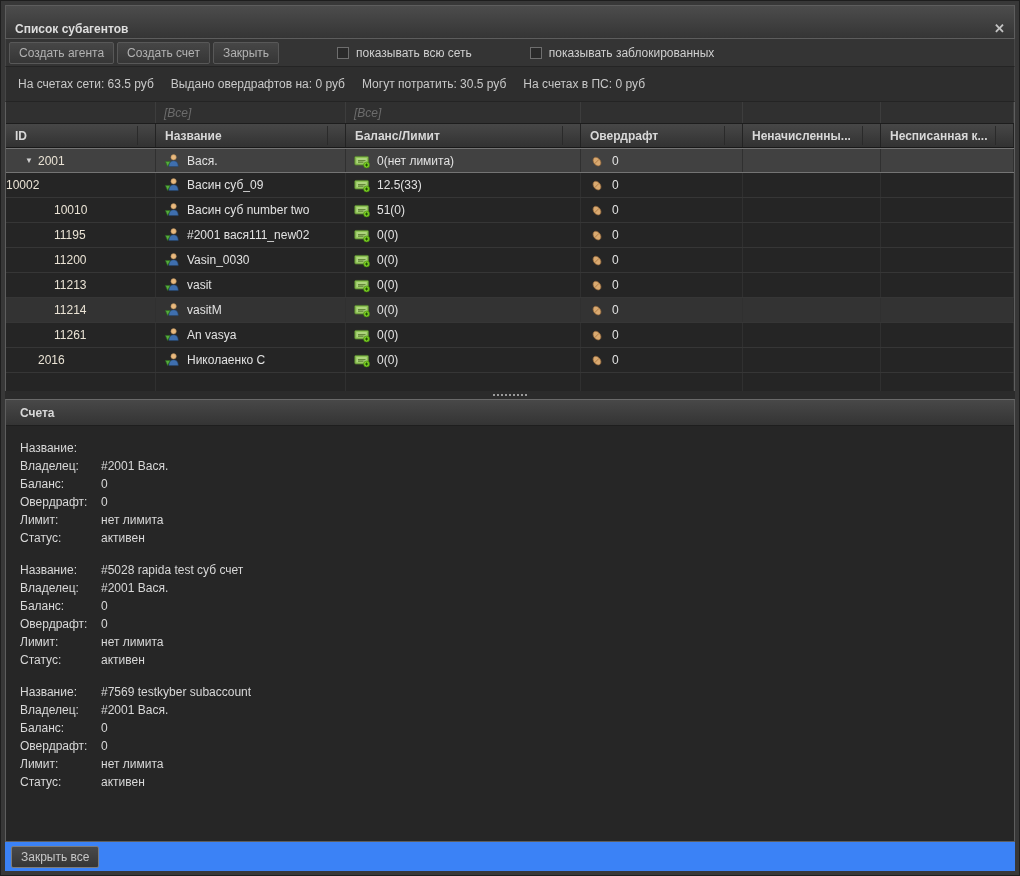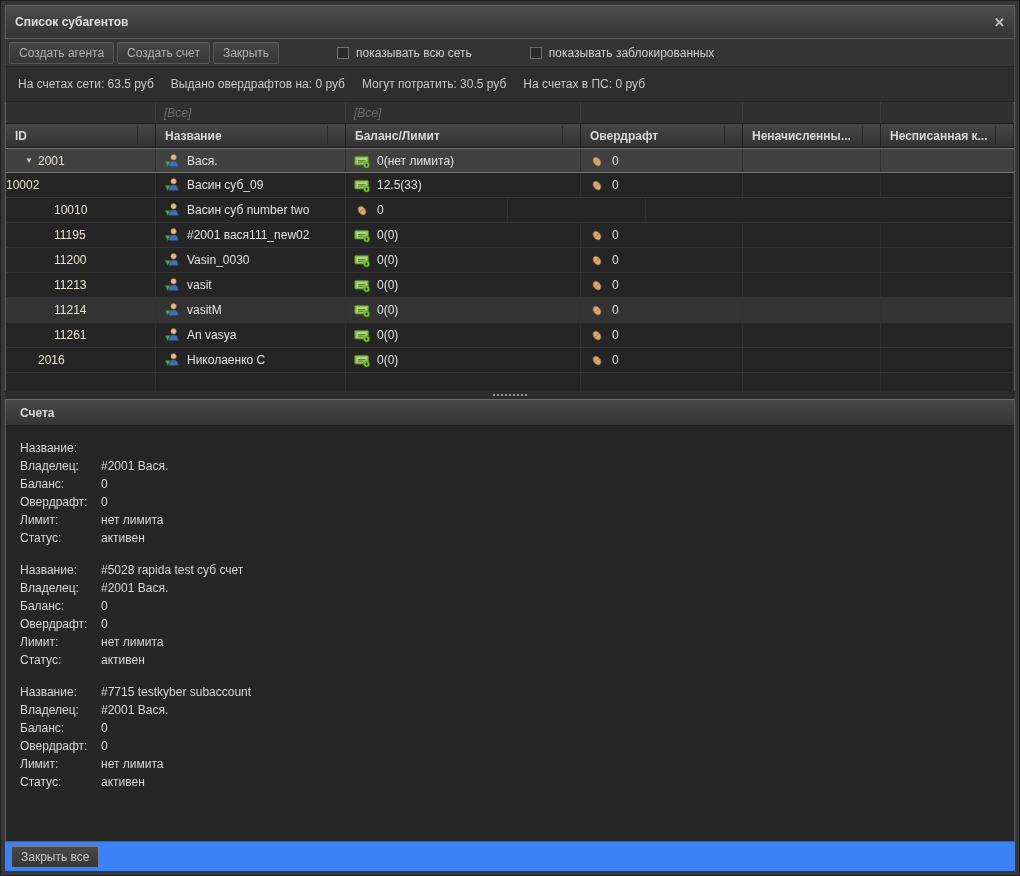--- a/index.html
+++ b/index.html
@@ -1,19 +1,19 @@
 <!DOCTYPE html>
 <html><head>
 <meta charset="utf-8">
 <style>
   * { margin:0; padding:0; box-sizing:border-box; }
   html,body { width:1020px; height:876px; background:#3a3a3a; font-family:"Liberation Sans", sans-serif; }
   .window { width:1020px; height:876px; background:#383838; border:1px solid #1e1e1e; padding:4px; display:flex; flex-direction:column; }
 
-  .titlebar { height:27px; flex:0 0 27px; background:linear-gradient(#4c4c4c,#353535); border:1px solid #5d5d5d; display:flex; align-items:center; padding:16px 9px; }
+  .titlebar { height:27px; flex:0 0 27px; background:linear-gradient(#4c4c4c,#353535); border:1px solid #5d5d5d; display:flex; padding:16px 9px; }
   .titlebar .title { flex:1; font-size:12px; font-weight:bold; color:#dedede; }
   .close-x { color:#c3c3c3; font-size:13px; font-weight:bold; cursor:pointer; line-height:1; }
 
   .toolbar { height:27px; flex:0 0 27px; background:#343434; border-left:1px solid #474747; border-right:1px solid #474747; display:flex; align-items:center; gap:3px; padding:0 3px; }
   .tb-btn { background:linear-gradient(#464646,#363636); border:1px solid #585858; border-radius:2px; color:#b2b2b2; font-size:12px; padding:3px 9px; cursor:pointer; white-space:nowrap; }
   .cb-wrap { display:flex; align-items:center; gap:7px; margin-left:15px; font-size:12px; color:#cfcfcf; white-space:nowrap;padding-left:40px; }
   .checkbox { width:12px; height:12px; background:#2a2a2a; border:1px solid #6e6e6e; flex:0 0 12px; cursor:pointer; }
 
   .statusbar { height:36px; flex:0 0 36px; background:#2e2e2e; border:1px solid #242424; border-left:1px solid #474747; border-right:1px solid #474747; display:flex; align-items:center; gap:17px; padding:0 12px; font-size:12px; color:#c9c9c9; }
 
@@ -190,20 +190,32 @@
     <div class="cell c2 c-name">
       <span class="icon16">
         <svg viewBox="0 0 16 16" width="16" height="16">
           <path d="M4.9 13.6 C4.9 9.6 6.6 7.9 9.6 7.9 C12.6 7.9 14.2 9.6 14.2 13.6 Z" fill="#3f6fae" stroke="#27476f" stroke-width="0.6"></path>
           <circle cx="9.6" cy="4.3" r="2.7" fill="#e9b97e" stroke="#9c7b4c" stroke-width="0.5"></circle>
           <path d="M1.4 8.4 L6.2 8.6 L3.6 13.6 Z" fill="#55ad3d" stroke="#2e6b20" stroke-width="0.6"></path>
         </svg>
       </span>
       <span class="name-text">Васин суб number two</span>
     </div>
+    <div class="cell c3 c-balance">
+      <span class="icon16">
+        <svg viewBox="0 0 16 16" width="16" height="16">
+          <rect x="0.8" y="3.4" width="13.6" height="8.6" rx="1" fill="#8cc152" stroke="#55822e" stroke-width="0.8"></rect>
+          <rect x="2.4" y="5" width="10.4" height="5.4" fill="#c9e6a1" opacity="0.55"></rect>
+          <path d="M4 7.7 H11.5 M4 9.2 H9.5" stroke="#3c5e18" stroke-width="0.8"></path>
+          <circle cx="12.6" cy="12" r="3" fill="#7ed321" stroke="#3f7d12" stroke-width="0.6"></circle>
+          <path d="M12.6 10.5 V13.5 M11.1 12 H14.1" stroke="#1d4d07" stroke-width="1.1"></path>
+        </svg>
+      </span>
+      <span class="balance-text">51(0)</span>
+    </div>
     <div class="cell c4 c-over">
       <span class="icon16">
         <svg viewBox="0 0 16 16" width="16" height="16">
           <ellipse cx="8" cy="8.6" rx="3.4" ry="4.8" transform="rotate(-38 8 8.6)" fill="#d9a970" stroke="#8a623a" stroke-width="0.7"></ellipse>
           <path d="M5.6 10.8 L10.2 6.2" stroke="#b07c44" stroke-width="1" fill="none"></path>
         </svg>
       </span>
       <span class="over-text">0</span>
     </div>
     <div class="cell c5"></div>
@@ -527,21 +539,21 @@
   </div>
 
   <div class="acc-line">
     <span class="acc-label">Статус:</span>
     <span class="acc-value">активен</span>
   </div>
 </div>
         <div class="acc-block">
   <div class="acc-line">
     <span class="acc-label">Название:</span>
-    <span class="acc-value">#7715 testkyber subaccount</span>
+    <span class="acc-value">#7569 testkyber subaccount</span>
   </div>
 
   <div class="acc-line">
     <span class="acc-label">Владелец:</span>
     <span class="acc-value">#2001 Вася.</span>
   </div>
 
   <div class="acc-line">
     <span class="acc-label">Баланс:</span>
     <span class="acc-value">0</span>

